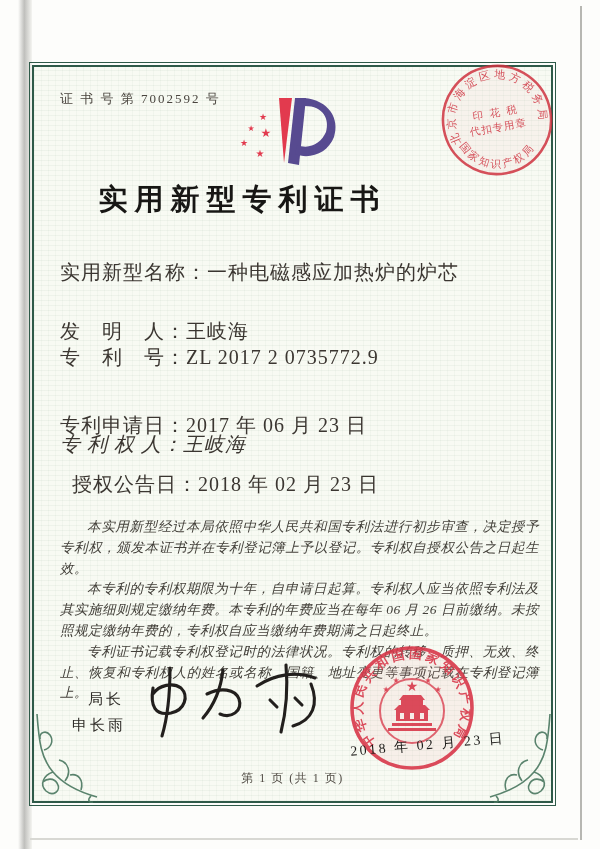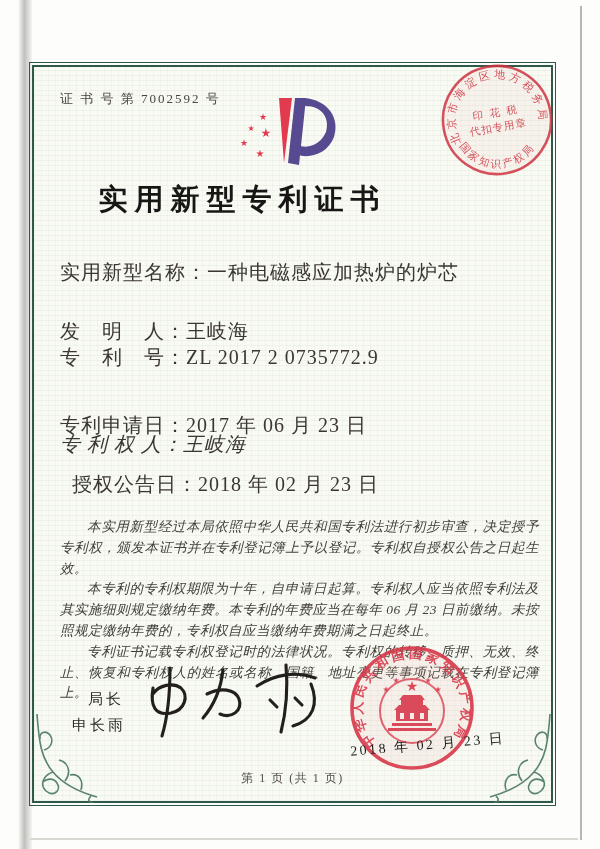--- a/index.html
+++ b/index.html
@@ -95,21 +95,21 @@
 
 <div class="abs field f-name"><span>实用新型名称：</span><span>一种电磁感应加热炉的炉芯</span></div>
 <div class="abs field f-inventor"><span>发　明　人：</span><span>王岐海</span></div>
 <div class="abs field f-patno"><span>专　利　号：</span><span>ZL 2017 2 0735772.9</span></div>
 <div class="abs field f-appdate"><span>专利申请日：</span><span>2017 年 06 月 23 日</span></div>
 <div class="abs field f-patentee"><span>专 利 权 人：</span><span>王岐海</span></div>
 <div class="abs field f-pubdate"><span>授权公告日：</span><span>2018 年 02 月 23 日</span></div>
 
 <div class="abs body-text">
   <p>本实用新型经过本局依照中华人民共和国专利法进行初步审查，决定授予专利权，颁发本证书并在专利登记簿上予以登记。专利权自授权公告之日起生效。</p>
-  <p>本专利的专利权期限为十年，自申请日起算。专利权人应当依照专利法及其实施细则规定缴纳年费。本专利的年费应当在每年 06 月 23 日前缴纳。未按照规定缴纳年费的，专利权自应当缴纳年费期满之日起终止。</p>
+  <p>本专利的专利权期限为十年，自申请日起算。专利权人应当依照专利法及其实施细则规定缴纳年费。本专利的年费应当在每年 06 月 26 日前缴纳。未按照规定缴纳年费的，专利权自应当缴纳年费期满之日起终止。</p>
   <p>专利证书记载专利权登记时的法律状况。专利权的转移、质押、无效、终止、恢复和专利权人的姓名或名称、国籍、地址变更等事项记载在专利登记簿上。</p>
 </div>
 
 <div class="abs officer-title">局长</div>
 <div class="abs officer-name">申长雨</div>
 
 <svg class="abs signature" width="210" height="90" viewBox="0 0 210 90">
   <g fill="none" stroke="#221f1d" stroke-width="3.1" stroke-linecap="round">
     <path d="M18,30 C15,48 20,58 36,55 C50,52 54,38 46,30 C38,24 24,27 18,36"></path>
     <path d="M35,10 C35,34 33,58 27,78"></path>

